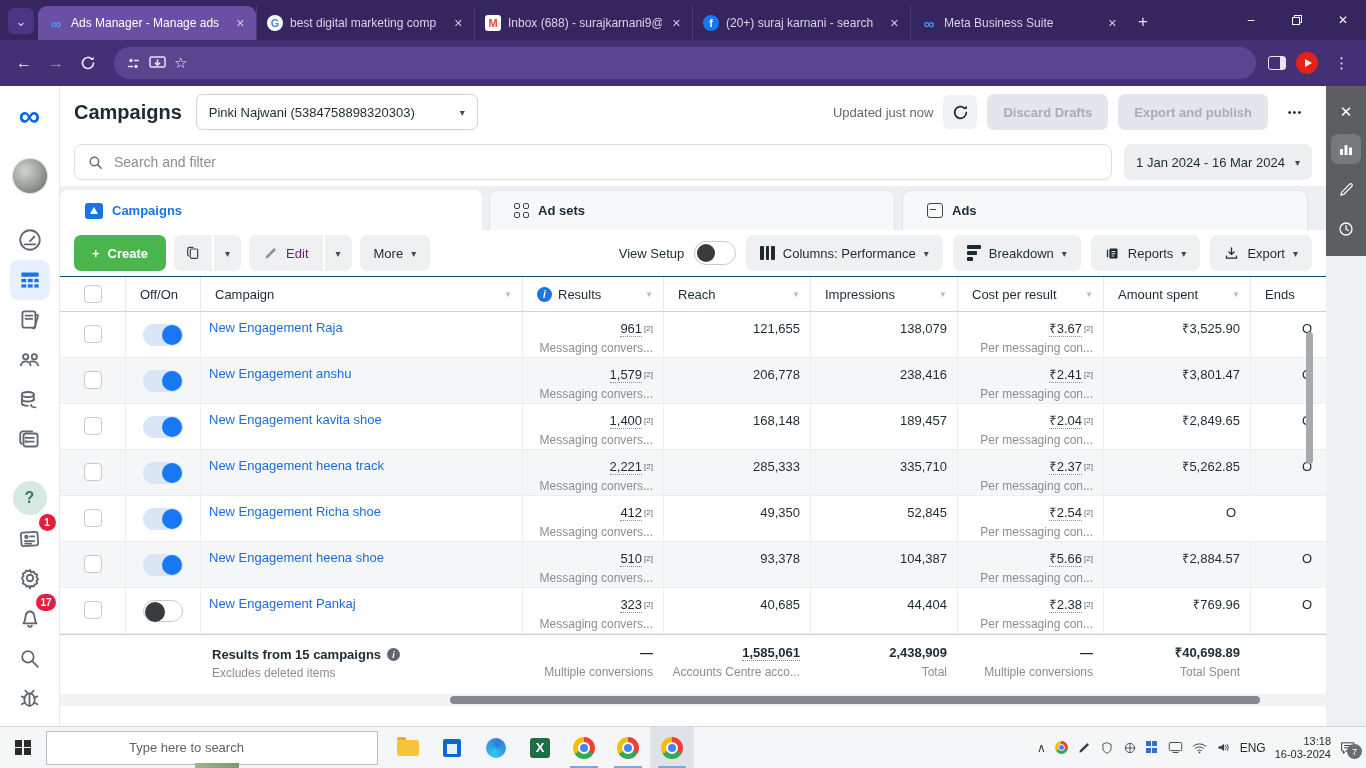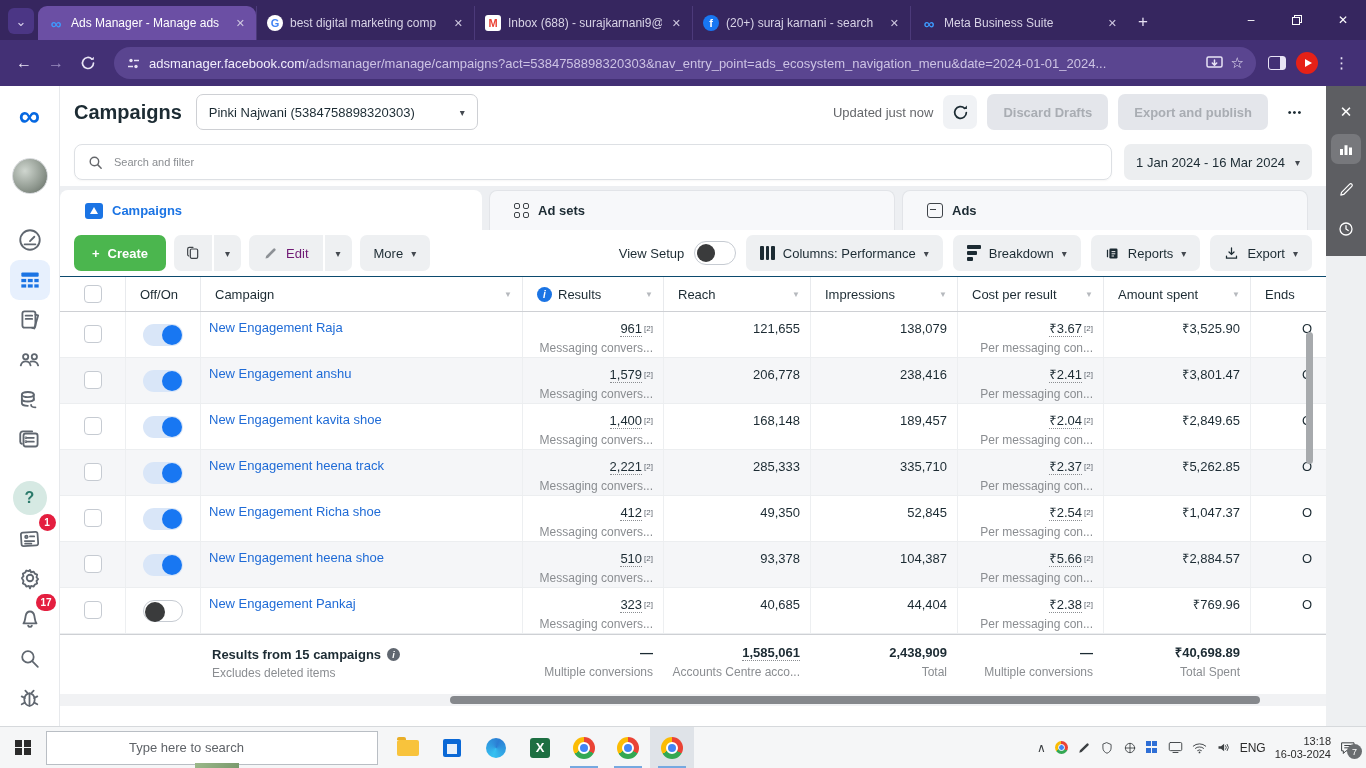--- a/index.html
+++ b/index.html
@@ -76,21 +76,21 @@
   .account-pill .lbl { flex:1; white-space:nowrap; overflow:hidden; }
   .caret { font-size:10px; color:#444950; }
   .hdr-right { margin-left:auto; display:flex; align-items:center; gap:10px; }
   .updated { font-size:13px; color:#65676b; }
   .iconbtn { width:34px; height:34px; border-radius:7px; display:flex; align-items:center; justify-content:center; background:#f0f2f5; }
   .graybtn { height:36px; background:#e4e6eb; border-radius:7px; padding:0 16px; display:flex; align-items:center; font-size:13px; font-weight:bold; color:#a9adb3; }
   .dots { font-size:11px; color:#1c2b33; letter-spacing:1px; }
 
   .searchrow { height:48px; display:flex; align-items:center; padding:0 14px; gap:12px; }
   .searchbar { flex:1; height:36px; border:1px solid #dde0e4; border-radius:8px; display:flex; align-items:center; padding:0 12px; gap:10px; box-shadow:0 1px 2px rgba(0,0,0,.04); }
-  .searchbar input { border:none; outline:none; flex:1; font-size:11px; color:#3b82f6; font-family:inherit; }
+  .searchbar input { border:none; outline:none; flex:1; font-size:14px; color:#3b82f6; font-family:inherit; }
   .searchbar input::placeholder { color:#8a8d91; }
   .datepill { height:36px; background:#eceef0; border-radius:7px; padding:0 12px; display:flex; align-items:center; gap:10px; font-size:13px; color:#1c2b33; }
 
   .leveltabs { height:44px; background:#edeff2; display:flex; gap:7px; padding:4px 20px 0 0; }
   .ltab { flex:none; display:flex; align-items:center; gap:9px; padding:0 0 0 24px; border-radius:8px 8px 0 0; background:#f7f8fa; border:1px solid #e2e4e8; border-bottom:none; font-size:13px; color:#1c2b33; font-weight:bold; }
   .ltab.active { background:#fff; border-color:transparent; color:#1b74e4; }
   .ltab.w1 { width:422px; } .ltab.w2 { width:406px; } .ltab.w3 { width:406px; }
   .camp-ic { width:18px; height:16px; background:#1b74e4; border-radius:3px; position:relative; }
   .camp-ic::after { content:""; position:absolute; left:5px; top:4px; border-left:4px solid transparent; border-right:4px solid transparent; border-bottom:7px solid #fff; }
   .adsets-ic { width:15px; height:15px; display:grid; grid-template-columns:6px 6px; grid-template-rows:6px 6px; gap:3px; }
@@ -248,21 +248,20 @@
     </div>
     <div class="urlpill">
       <span class="pill-ic">
         <svg width="15" height="15" viewBox="0 0 15 15">
             <circle cx="5" cy="4.5" r="1.7" fill="#e8e3f5"></circle>
             <line x1="8" y1="4.5" x2="13" y2="4.5" stroke="#e8e3f5" stroke-width="1.5"></line>
             <circle cx="10" cy="10.5" r="1.7" fill="#e8e3f5"></circle>
             <line x1="2" y1="10.5" x2="7" y2="10.5" stroke="#e8e3f5" stroke-width="1.5"></line>
           </svg>
       </span>
-      <span class="url-text"><span class="host">adsmanager.facebook.com</span><span>/adsmanager/manage/campaigns?act=5384758898320303&amp;nav_entry_point=ads_ecosystem_navigation_menu&amp;date=2024-01-01_2024...</span></span>
       <span class="pill-ic">
         <svg width="17" height="15" viewBox="0 0 17 15">
             <rect x="1" y="1" width="15" height="10" rx="1.5" stroke="#e8e3f5" stroke-width="1.5" fill="none"></rect>
             <path d="M8.5 4v5M6.3 7l2.2 2.2L10.7 7" stroke="#e8e3f5" stroke-width="1.5" fill="none" stroke-linecap="round"></path>
           </svg>
       </span>
       <span class="pill-ic" style="color:#e8e3f5;font-size:15px;">☆</span>
     </div>
     <div class="pill-ic">
         <span class="sidepanel-ic"></span>
@@ -647,23 +646,20 @@
     <div class="cell c-num">
                 <div class="val">49,350</div>
               </div>
     <div class="cell c-num">
                 <div class="val">52,845</div>
               </div>
     <div class="cell c-num">
       <div class="val"><span class="dot">₹2.54</span><span class="ref">[2]</span></div>
       <div class="sub">Per messaging con...</div>
     </div>
-    <div class="cell c-num">
-                <div class="val">₹1,047.37</div>
-              </div>
     <div class="cell c-ends">
                 <div class="val">O</div>
               </div>
   </div>
             <div class="grid trow alt">
     <div class="cell c-sel"><span class="cb"></span></div>
     <div class="cell c-tog"><span class="tgl row-tgl"><span class="knob"></span></span></div>
     <div class="cell"><a href="#" class="clink">New Engagement heena shoe</a></div>
     <div class="cell c-num">
       <div class="val"><span class="dot">510</span><span class="ref">[2]</span></div>

